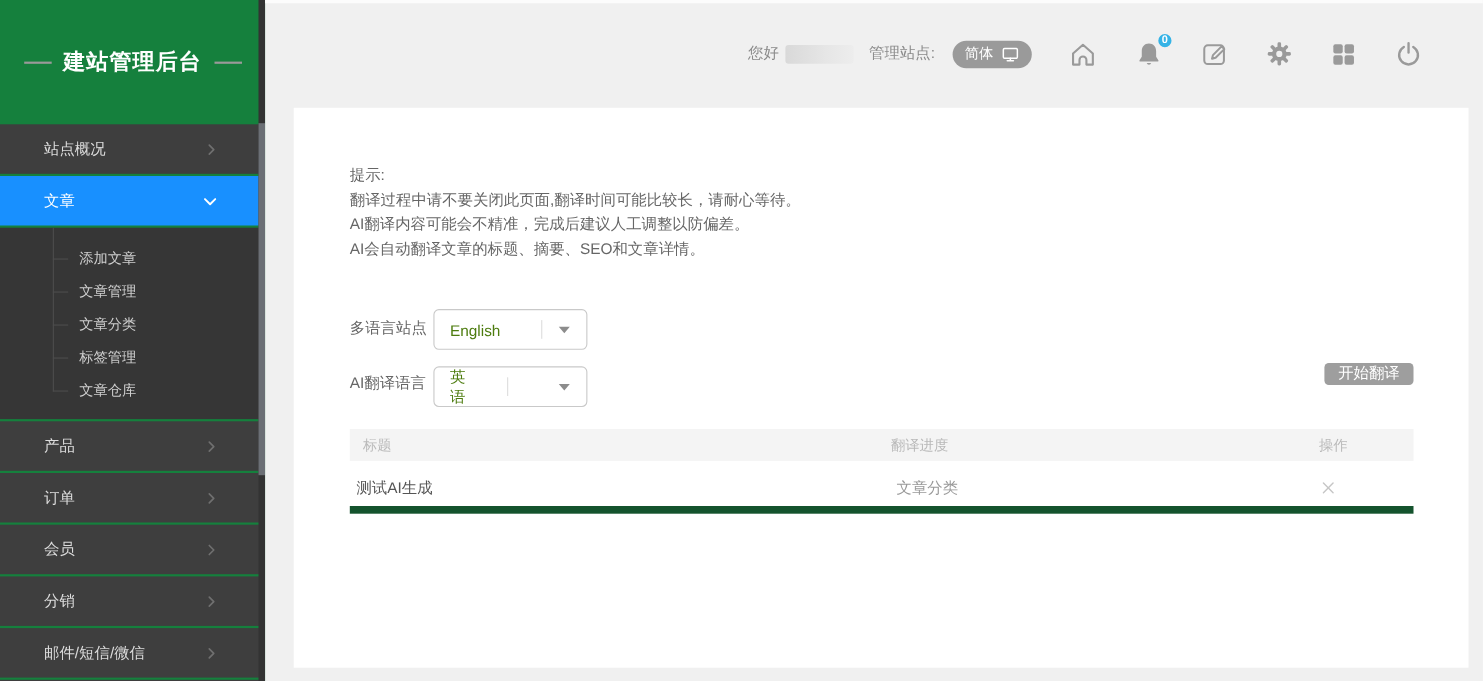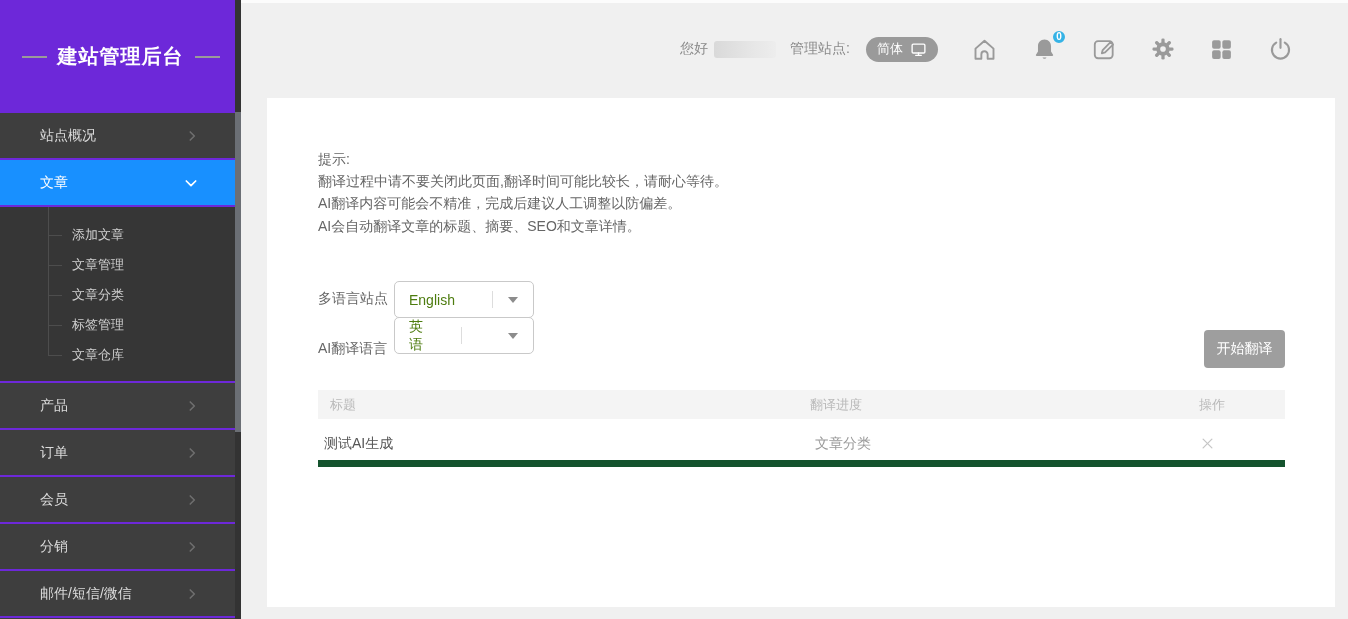--- a/index.html
+++ b/index.html
@@ -1,21 +1,21 @@
 <!DOCTYPE html>
 <html><head>
 <meta charset="utf-8">
 <style>
   * { margin:0; padding:0; box-sizing:border-box; }
   html,body { width:1348px; height:619px; overflow:hidden; background:#f0f0f0;
     font-family:"Liberation Sans","DejaVu Sans",sans-serif; }
 
   
   .sidebar { position:absolute; left:0; top:0; width:241px; height:619px;
-    background:#6d28d9; overflow:hidden; }
+    background:#15803d; overflow:hidden; }
   .logo { height:113px; display:flex; align-items:center; justify-content:center; gap:11px; }
   .logo-text { color:#fff; font-size:20px; font-weight:700; letter-spacing:1px; }
   .logo-dash { width:25px; height:2px; background:#9a9a9a; }
   .side-item { height:45px; margin-bottom:2px; background:#3e3e3e; color:#dcdcdc;
     font-size:14px; display:flex; align-items:center; padding:0 20px 0 40px; cursor:pointer; }
   .side-item .chev { margin-left:auto; margin-right:22px; display:flex; }
   .side-item.active { background:#1890ff; color:#fff;gap:20px; }
   .submenu { background:#363636; margin-bottom:2px; padding:13px 0 11px 0; position:relative; }
   .submenu .tree-line { position:absolute; left:48px; top:0; width:1px; height:149px; background:#4d4d4d; }
   .sub-item { height:30px; display:flex; align-items:center; padding-left:72px;
@@ -42,27 +42,27 @@
 
   
   .card { position:absolute; left:267px; top:98px; width:1068px; height:509px; background:#ffffff; }
   .tips { position:absolute; left:51px; top:50px; font-size:14px; color:#666; line-height:22.2px; }
   .field-label { position:absolute; left:51px; font-size:14px; color:#666; }
   .lbl-site { top:192px; }
   .lbl-lang { top:242px; }
   .select { position:absolute; left:127px; width:140px; height:37px; border:1px solid #c9c9c9;
     border-radius:5px; background:#fff; display:flex; align-items:center; cursor:pointer; }
   .sel-site { top:183px; }
-  .sel-lang { top:219px;gap:31px; }
+  .sel-lang { top:235px;gap:31px; }
   .select .sel-value { padding-left:14px; font-size:14px; color:#4d7c0f; flex:1; }
   .select .sel-sep { width:1px; height:17px; background:#ddd; }
   .select .sel-arrow-box { width:40px; display:flex; align-items:center; justify-content:center; }
   .tri-down { width:0; height:0; border-left:5px solid transparent; border-right:5px solid transparent;
     border-top:6px solid #8c8c8c; }
-  .start-btn { position:absolute; left:937px; top:232px; width:81px; height:38px; background:#9e9e9e;
+  .start-btn { position:absolute; left:937px; top:232px; width:81px; height:20px; background:#9e9e9e;
     color:#fff; font-size:14px; border:none; border-radius:4px; cursor:pointer;
     font-family:"Liberation Sans","DejaVu Sans",sans-serif; }
 
   
   .table { position:absolute; left:51px; top:292px; width:967px; }
   .thead { position:relative; height:29px; background:#f4f4f4; font-size:13px; color:#b9b9b9; }
   .thead span { position:absolute; line-height:29px; }
   .th-title { left:12px; }
   .th-progress { left:492px; }
   .th-action { left:881px; }

